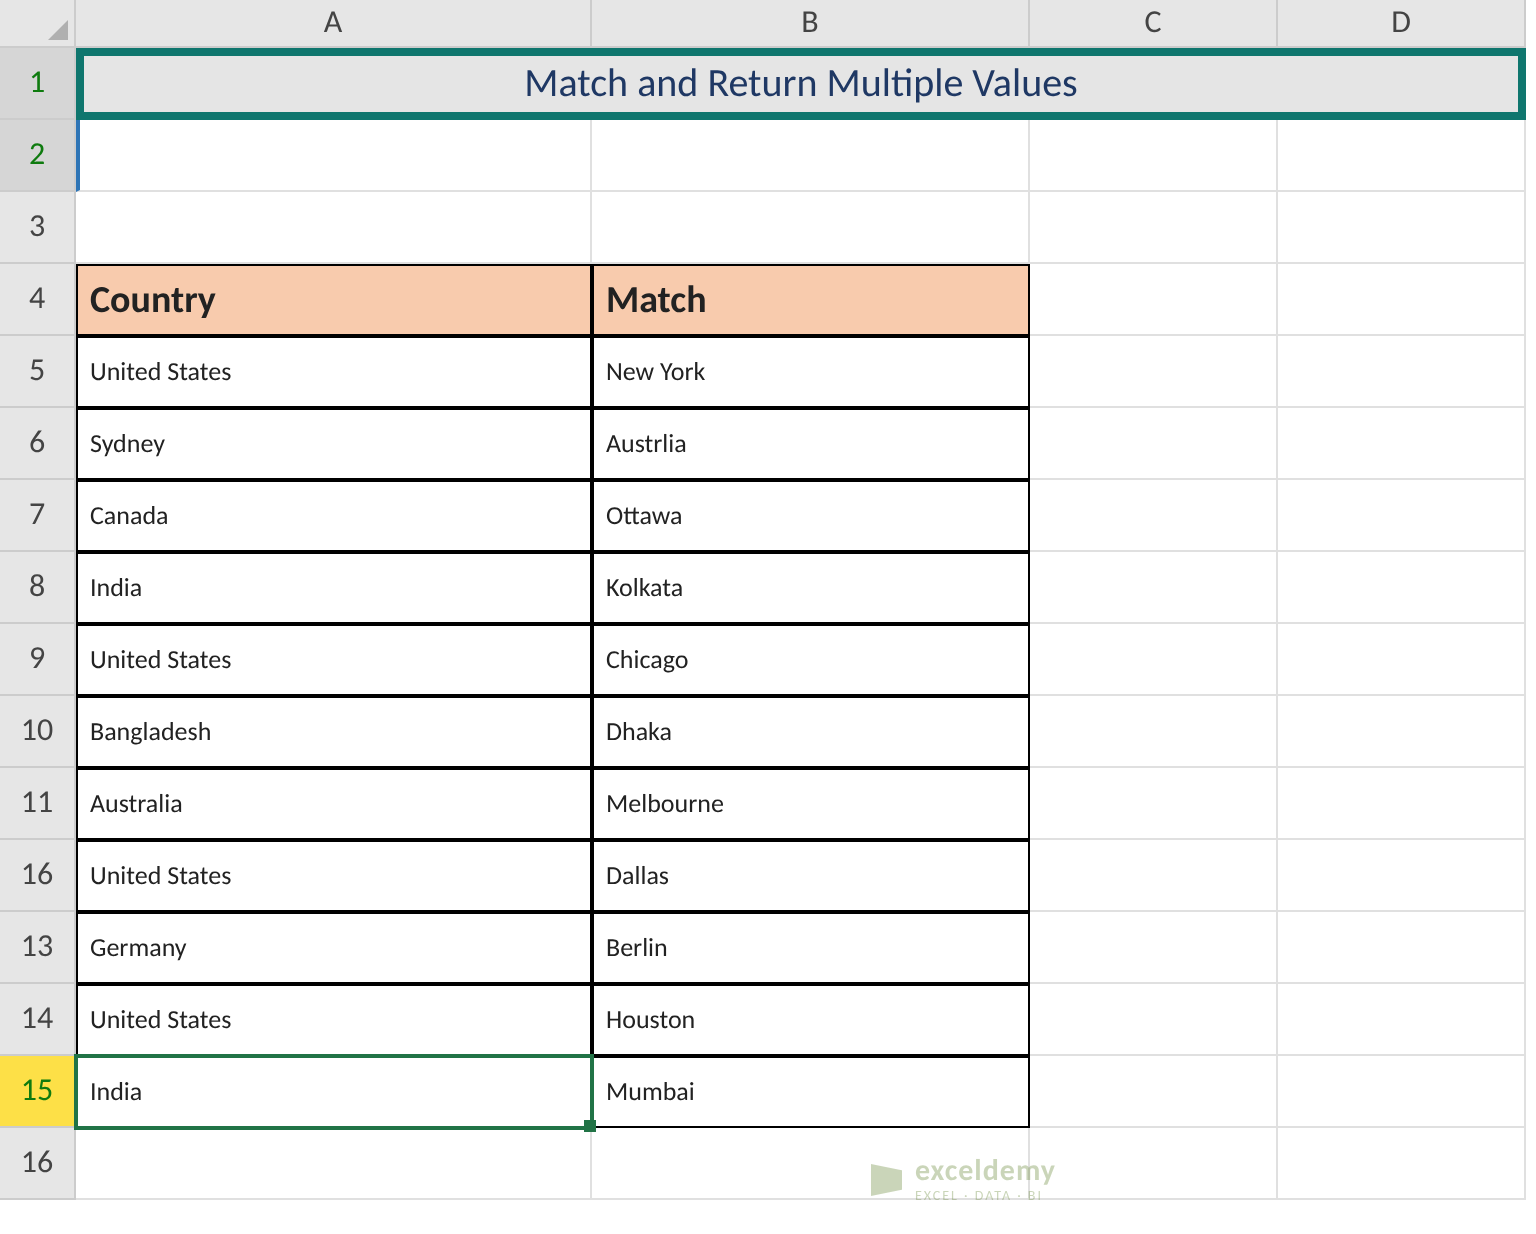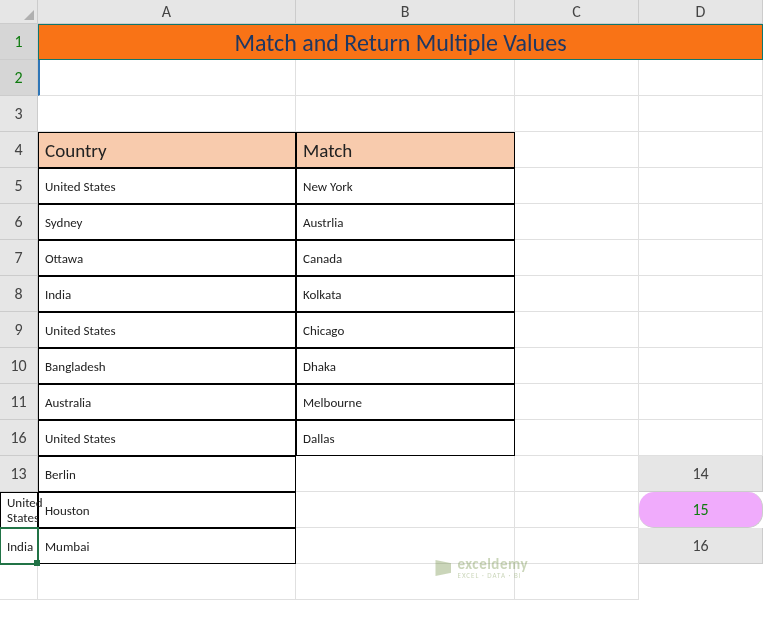--- a/index.html
+++ b/index.html
@@ -52,59 +52,59 @@
     display: flex;
     align-items: center;
     justify-content: center;
   }
   .row-head.selected {
     background: #d6d6d6;
     color: #0f7b0f;
     border-right: 1px solid #ccc;
   }
   .row-head.active {
-    background: #f0abfc;
+    background: #fde047;
     color: #0f7b0f;
-    border-radius: 15px;
   }
   .cell {
     border-right: 1px solid #e0e0e0;
     border-bottom: 1px solid #e0e0e0;
     padding: 0 6px;
     display: flex;
     align-items: center;
     font-size: 19px;
     color: #222;
     white-space: nowrap;
     overflow: hidden;
   }
   .title-cell {
     grid-column: 2 / span 4;
-    background: #f97316;
-    border: 1px solid #0f766e;
+    background: #e5e5e5;
+    border: 4px solid #0f766e;
     display: flex;
     align-items: center;
     justify-content: center;
-    font-size: 24px;
+    font-size: 20px;
     color: #1f3864;
   }
   .row2-a {
     border: 2px solid #2e75b6;
     border-right: 1px solid #e0e0e0;
     border-bottom: 1px solid #e0e0e0;
     border-top: none;
   }
   .data-header {
     background: #f8cbad;
     border: 1px solid #000;
     padding: 0 6px;
     display: flex;
     align-items: center;
     font-size: 19px;
     color: #222;
+    font-weight: bold;
   }
   .data-cell {
     border: 1px solid #000;
     padding: 0 6px;
     display: flex;
     align-items: center;
     font-size: 13px;
     color: #222;
   }
   .active-cell {
@@ -115,21 +115,21 @@
   .active-cell::after {
     content: "";
     position: absolute;
     right: -3px; bottom: -3px;
     width: 6px; height: 6px;
     background: #217346;
   }
   .watermark {
     position: absolute;
     right: 240px;
-    bottom: 38px;
+    bottom: 16px;
     opacity: 0.35;
     font-size: 11px;
     color: #6a8a3a;
     display: flex;
     align-items: center;
     gap: 6px;
     pointer-events: none;
   }
   .watermark .logo {
     width: 16px; height: 16px;
@@ -178,22 +178,22 @@
   <div class="cell"></div>
   <div class="cell"></div>
 
   <div class="row-head">6</div>
   <div class="data-cell">Sydney</div>
   <div class="data-cell">Austrlia</div>
   <div class="cell"></div>
   <div class="cell"></div>
 
   <div class="row-head">7</div>
+  <div class="data-cell">Canada</div>
   <div class="data-cell">Ottawa</div>
-  <div class="data-cell">Canada</div>
   <div class="cell"></div>
   <div class="cell"></div>
 
   <div class="row-head">8</div>
   <div class="data-cell">India</div>
   <div class="data-cell">Kolkata</div>
   <div class="cell"></div>
   <div class="cell"></div>
 
   <div class="row-head">9</div>
@@ -214,20 +214,21 @@
   <div class="cell"></div>
   <div class="cell"></div>
 
   <div class="row-head">16</div>
   <div class="data-cell">United States</div>
   <div class="data-cell">Dallas</div>
   <div class="cell"></div>
   <div class="cell"></div>
 
   <div class="row-head">13</div>
+  <div class="data-cell">Germany</div>
   <div class="data-cell">Berlin</div>
   <div class="cell"></div>
   <div class="cell"></div>
 
   <div class="row-head">14</div>
   <div class="data-cell">United States</div>
   <div class="data-cell">Houston</div>
   <div class="cell"></div>
   <div class="cell"></div>
 

